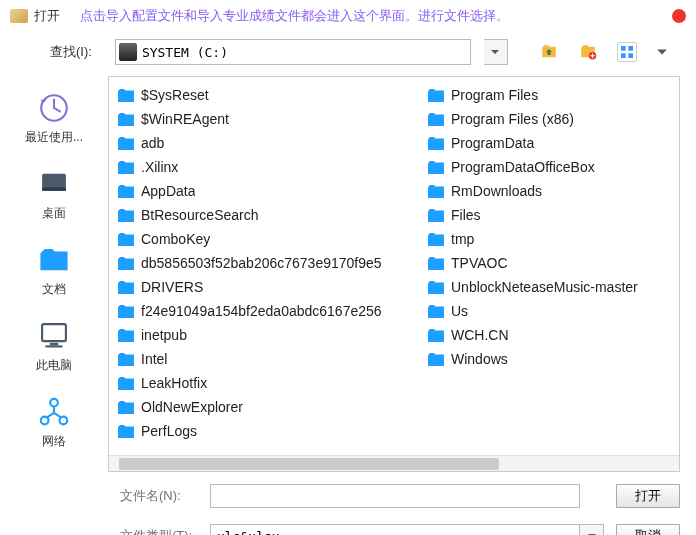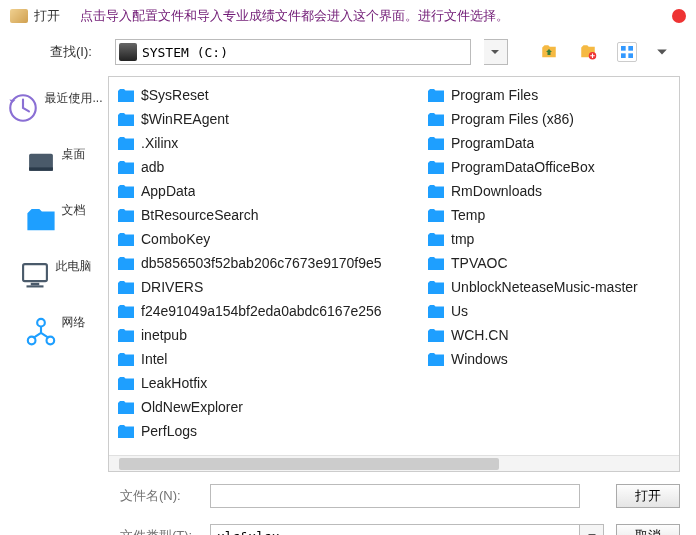--- a/index.html
+++ b/index.html
@@ -1,33 +1,33 @@
 <!DOCTYPE html>
 <html><head>
 <meta charset="utf-8">
 <style>
 * { margin: 0; padding: 0; box-sizing: border-box; font-family: "Microsoft YaHei", sans-serif; }
 body { width: 696px; height: 535px; background: #fff; overflow: hidden; }
 .titlebar { height: 32px; display: flex; align-items: center; padding: 0 10px; }
 .titlebar-icon { width: 18px; height: 14px; background: linear-gradient(135deg,#f0d090,#d0a050); border-radius: 2px; margin-right: 6px; }
 .titlebar-text { font-size: 13px; color: #333; }
-.titlebar-ann { font-size: 13px; color: #701a75; margin-left: 20px; }
+.titlebar-ann { font-size: 13px; color: #8b5cf6; margin-left: 20px; }
 .titlebar-dot { width: 14px; height: 14px; border-radius: 50%; background: #e33; margin-left: auto; }
 .searchbar { height: 40px; display: flex; align-items: center; padding: 0 18px 0 50px; gap: 13px; }
 .searchbar-label { font-size: 13px; color: #333; margin-right: 10px; }
 .searchbar-left { display:flex; align-items:center; border:1px solid #bbb; height:26px; padding:0 6px 0 3px; }
 .searchbar-drive { width: 18px; height: 18px; background: linear-gradient(#666,#222); border-radius: 2px; margin-right: 5px; }
 .searchbar-drive-text { font-size: 13px; font-family: Consolas, monospace; }
 .searchbar-select { display:flex; align-items:center; justify-content:center; width:24px; height:26px; border:1px solid #bbb; border-left:none; background:#f5f5f5; margin-right: 12px; cursor:pointer; }
 .searchbar-select svg{width:10px;height:10px;}
 .tool-icon { width:20px; height:20px; margin-left:6px; cursor:pointer; display:flex; align-items:center; justify-content:center; }
 .tool-icon svg{width:18px;height:18px;}
 .main { display:flex; height: 400px; }
 .sidebar { width: 108px; display:flex; flex-direction:column; align-items:center; padding-top: 18px; gap: 20px; }
-.side-item { display:flex; align-items:flex-start; gap:3px; cursor:pointer; }
+.side-item { display:flex; flex-direction:column; align-items:center; gap:3px; cursor:pointer; }
 .side-icon { width:36px; height:36px; display:flex; align-items:center; justify-content:center; }
 .side-icon svg{width:34px;height:34px;}
 .side-label { font-size:12px; color:#333; }
 .filelist-wrap { flex:1; border:1px solid #ccc; margin: 4px 16px 0 0; background:#fff; display:flex; flex-direction:column; overflow:hidden; }
 .filelist { flex:1; display:flex; flex-direction:column; flex-wrap:wrap; align-content:flex-start; padding:6px 6px 0 6px; overflow:hidden; }
 .file-item { display:flex; align-items:center; height:24px; width:310px; cursor:pointer; }
 .folder-icon { width:18px; height:15px; margin:0 6px 0 2px; flex-shrink:0; }
 .folder-icon svg{width:18px;height:15px;display:block;}
 .file-name { font-size:14px; color:#222; white-space:nowrap; overflow:hidden; text-overflow:ellipsis; }
 .hscroll { height:16px; background:#f4f4f4; border-top:1px solid #e0e0e0; position:relative; }
@@ -161,36 +161,36 @@
             </svg>
           </span>
           <span class="file-name">$WinREAgent</span>
         </div>
         <div class="file-item">
           <span class="folder-icon">
             <svg viewBox="0 0 18 15">
               <path d="M1 3l2-2h4l1.5 1.5H17V14H1z" fill="#1e9fff"></path>
             </svg>
           </span>
+          <span class="file-name">adb</span>
+        </div>
+        <div class="file-item">
+          <span class="folder-icon">
+            <svg viewBox="0 0 18 15">
+              <path d="M1 3l2-2h4l1.5 1.5H17V14H1z" fill="#1e9fff"></path>
+            </svg>
+          </span>
           <span class="file-name">.Xilinx</span>
         </div>
         <div class="file-item">
           <span class="folder-icon">
             <svg viewBox="0 0 18 15">
               <path d="M1 3l2-2h4l1.5 1.5H17V14H1z" fill="#1e9fff"></path>
             </svg>
           </span>
-          <span class="file-name">adb</span>
-        </div>
-        <div class="file-item">
-          <span class="folder-icon">
-            <svg viewBox="0 0 18 15">
-              <path d="M1 3l2-2h4l1.5 1.5H17V14H1z" fill="#1e9fff"></path>
-            </svg>
-          </span>
           <span class="file-name">AppData</span>
         </div>
         <div class="file-item">
           <span class="folder-icon">
             <svg viewBox="0 0 18 15">
               <path d="M1 3l2-2h4l1.5 1.5H17V14H1z" fill="#1e9fff"></path>
             </svg>
           </span>
           <span class="file-name">BtResourceSearch</span>
         </div>
@@ -305,21 +305,21 @@
             </svg>
           </span>
           <span class="file-name">RmDownloads</span>
         </div>
         <div class="file-item">
           <span class="folder-icon">
             <svg viewBox="0 0 18 15">
               <path d="M1 3l2-2h4l1.5 1.5H17V14H1z" fill="#1e9fff"></path>
             </svg>
           </span>
-          <span class="file-name">Temp</span>
+          <span class="file-name">Files</span>
         </div>
         <div class="file-item">
           <span class="folder-icon">
             <svg viewBox="0 0 18 15">
               <path d="M1 3l2-2h4l1.5 1.5H17V14H1z" fill="#1e9fff"></path>
             </svg>
           </span>
           <span class="file-name">tmp</span>
         </div>
         <div class="file-item">

